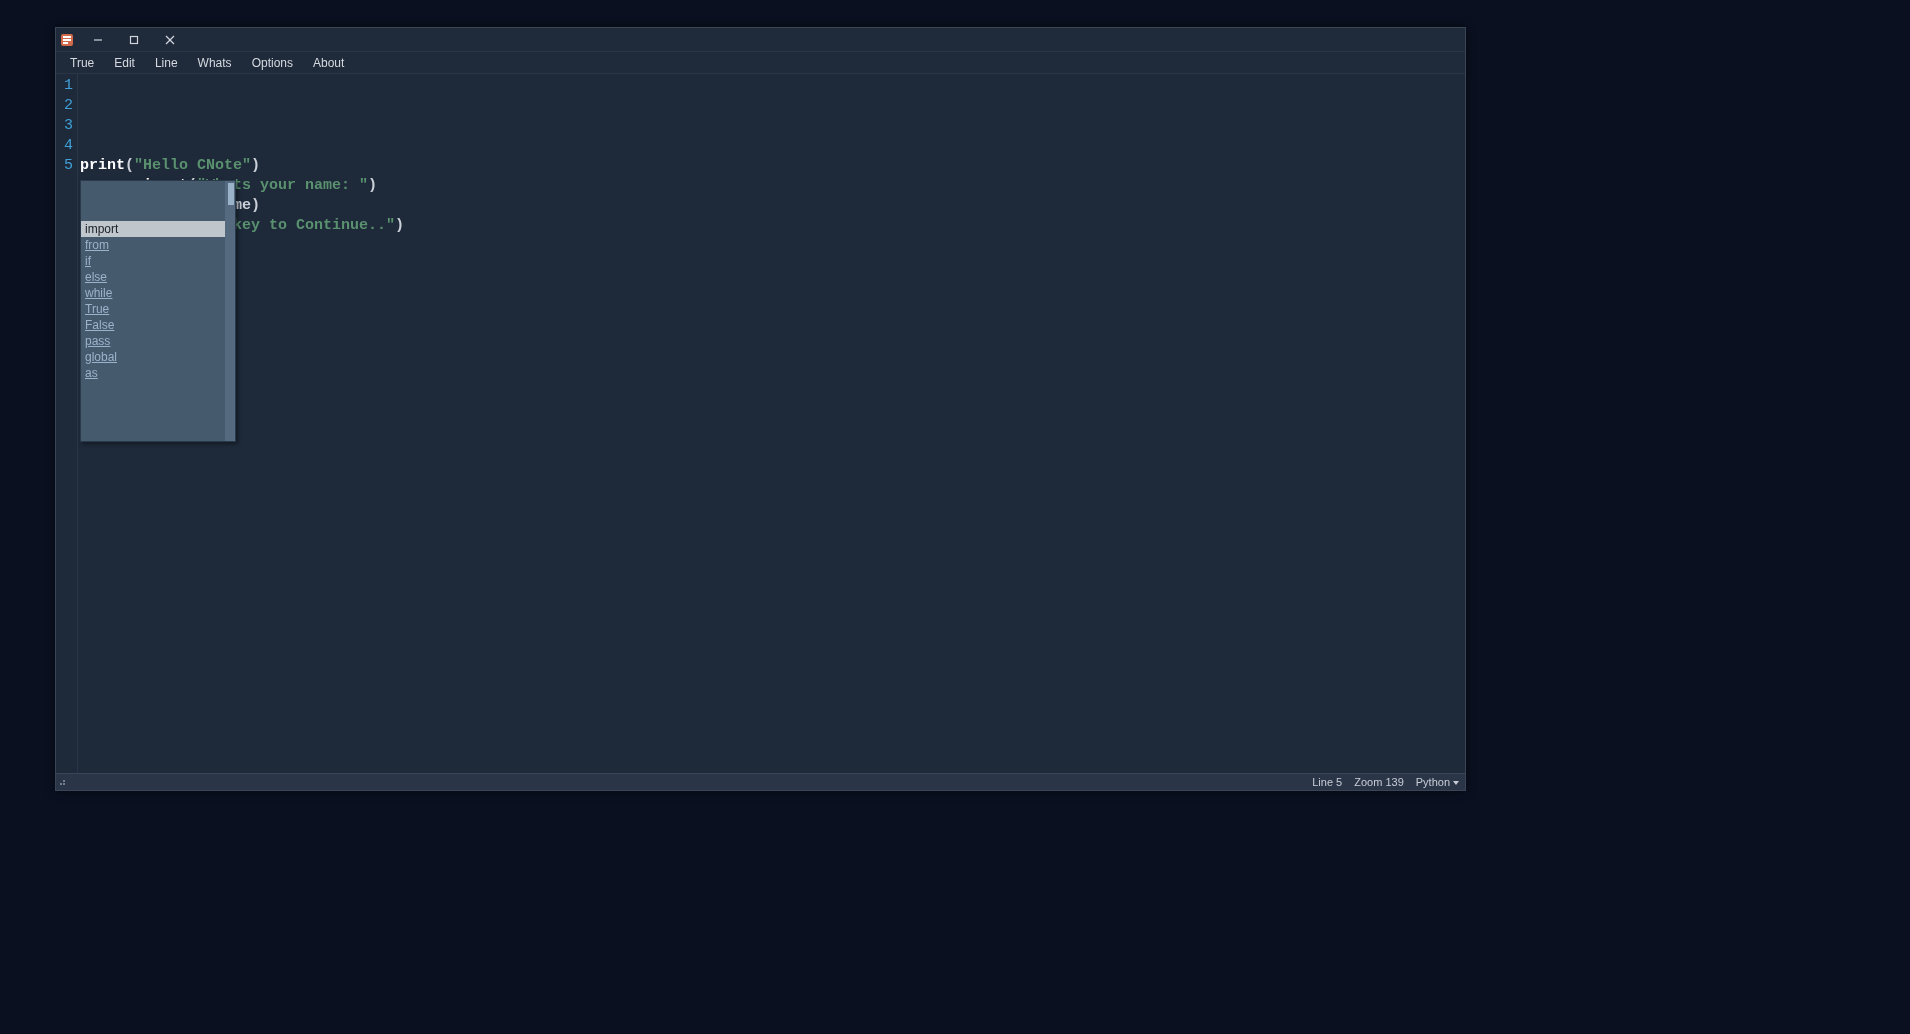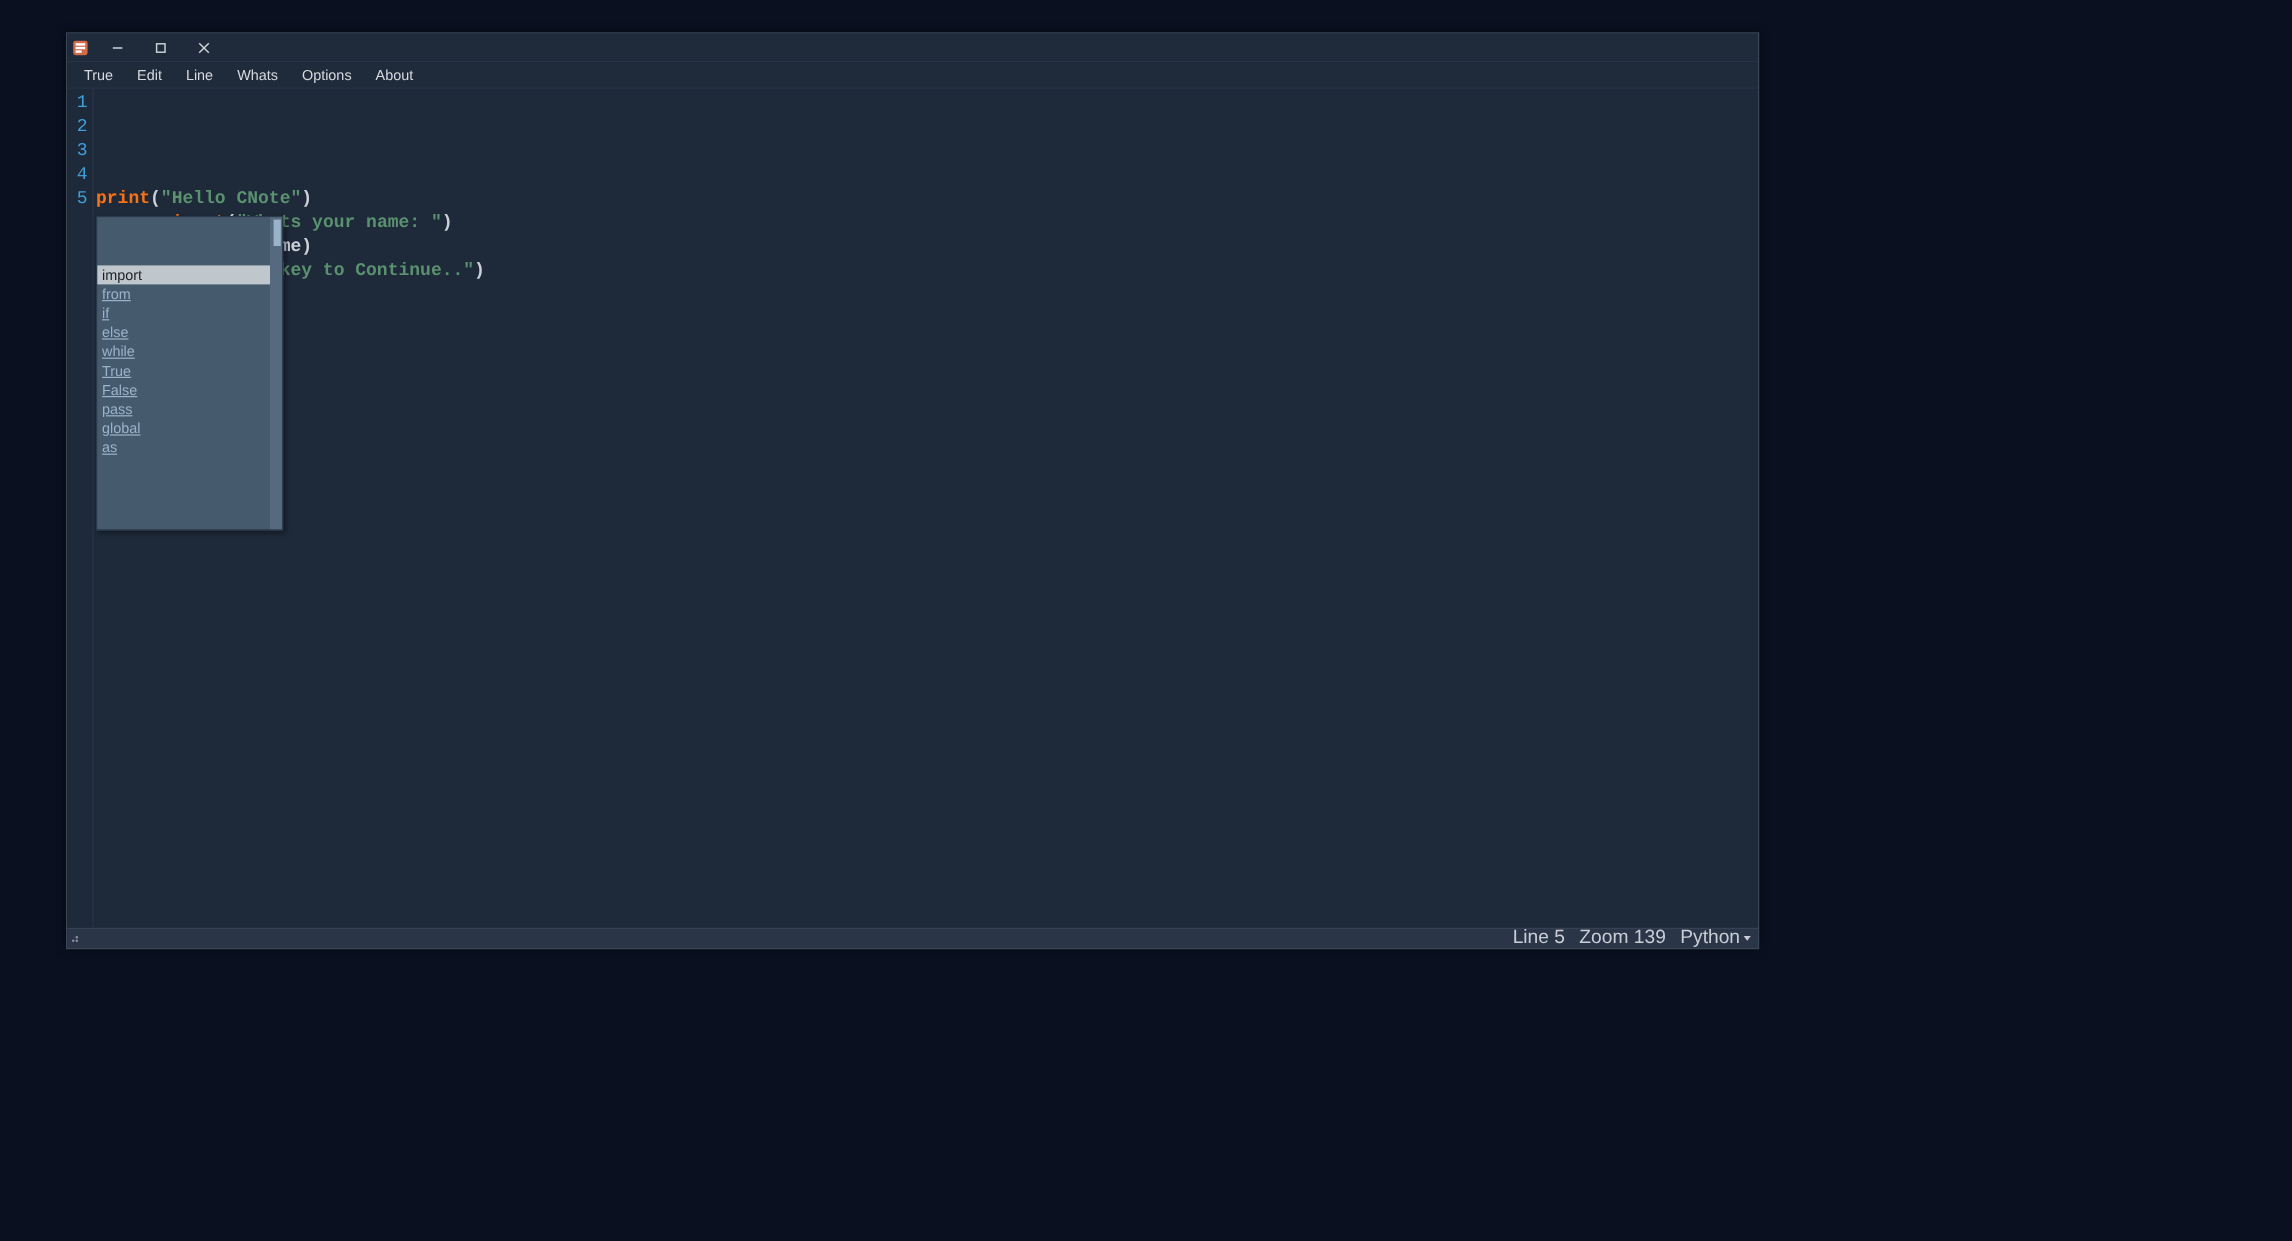--- a/index.html
+++ b/index.html
@@ -89,21 +89,21 @@
   flex: 1;
   padding: 2px 0 0 2px;
   font-family: Consolas, "Courier New", monospace;
   font-size: 15px;
   font-weight: bold;
   line-height: 20px;
   color: #ccd1d9;
   position: relative;
   white-space: pre;
 }
-.tok-fn   { color: #f97316; }
+.tok-fn   { color: #ffffff; }
 .tok-str  { color: #5a916f; }
 .tok-var  { color: #ccd1d9; }
 .tok-op   { color: #ccd1d9; }
 .tok-punc { color: #ccd1d9; }
 
 .caret {
   display: inline-block;
   width: 1px; height: 18px;
   background: #b0b6c0;
   vertical-align: middle;
@@ -155,21 +155,21 @@
 }
 
 
 .statusbar {
   height: 17px;
   background: #2a3648;
   border-top: 1px solid #3a4556;
   display: flex;
   align-items: center;
   color: #c8cdd6;
-  font-size: 16px;
+  font-size: 11px;
 }
 .statusbar .left  { width: 14px; display:flex; align-items:center; justify-content:center; }
 .statusbar .left svg { width:8px; height:8px; fill:#8a94a6; }
 .statusbar .spacer { flex: 1; }
 .statusbar .cell { padding: 0 6px; }
 .statusbar .lang::after {
   content: "";
   display: inline-block;
   margin-left: 3px;
   border-left: 3px solid transparent;

